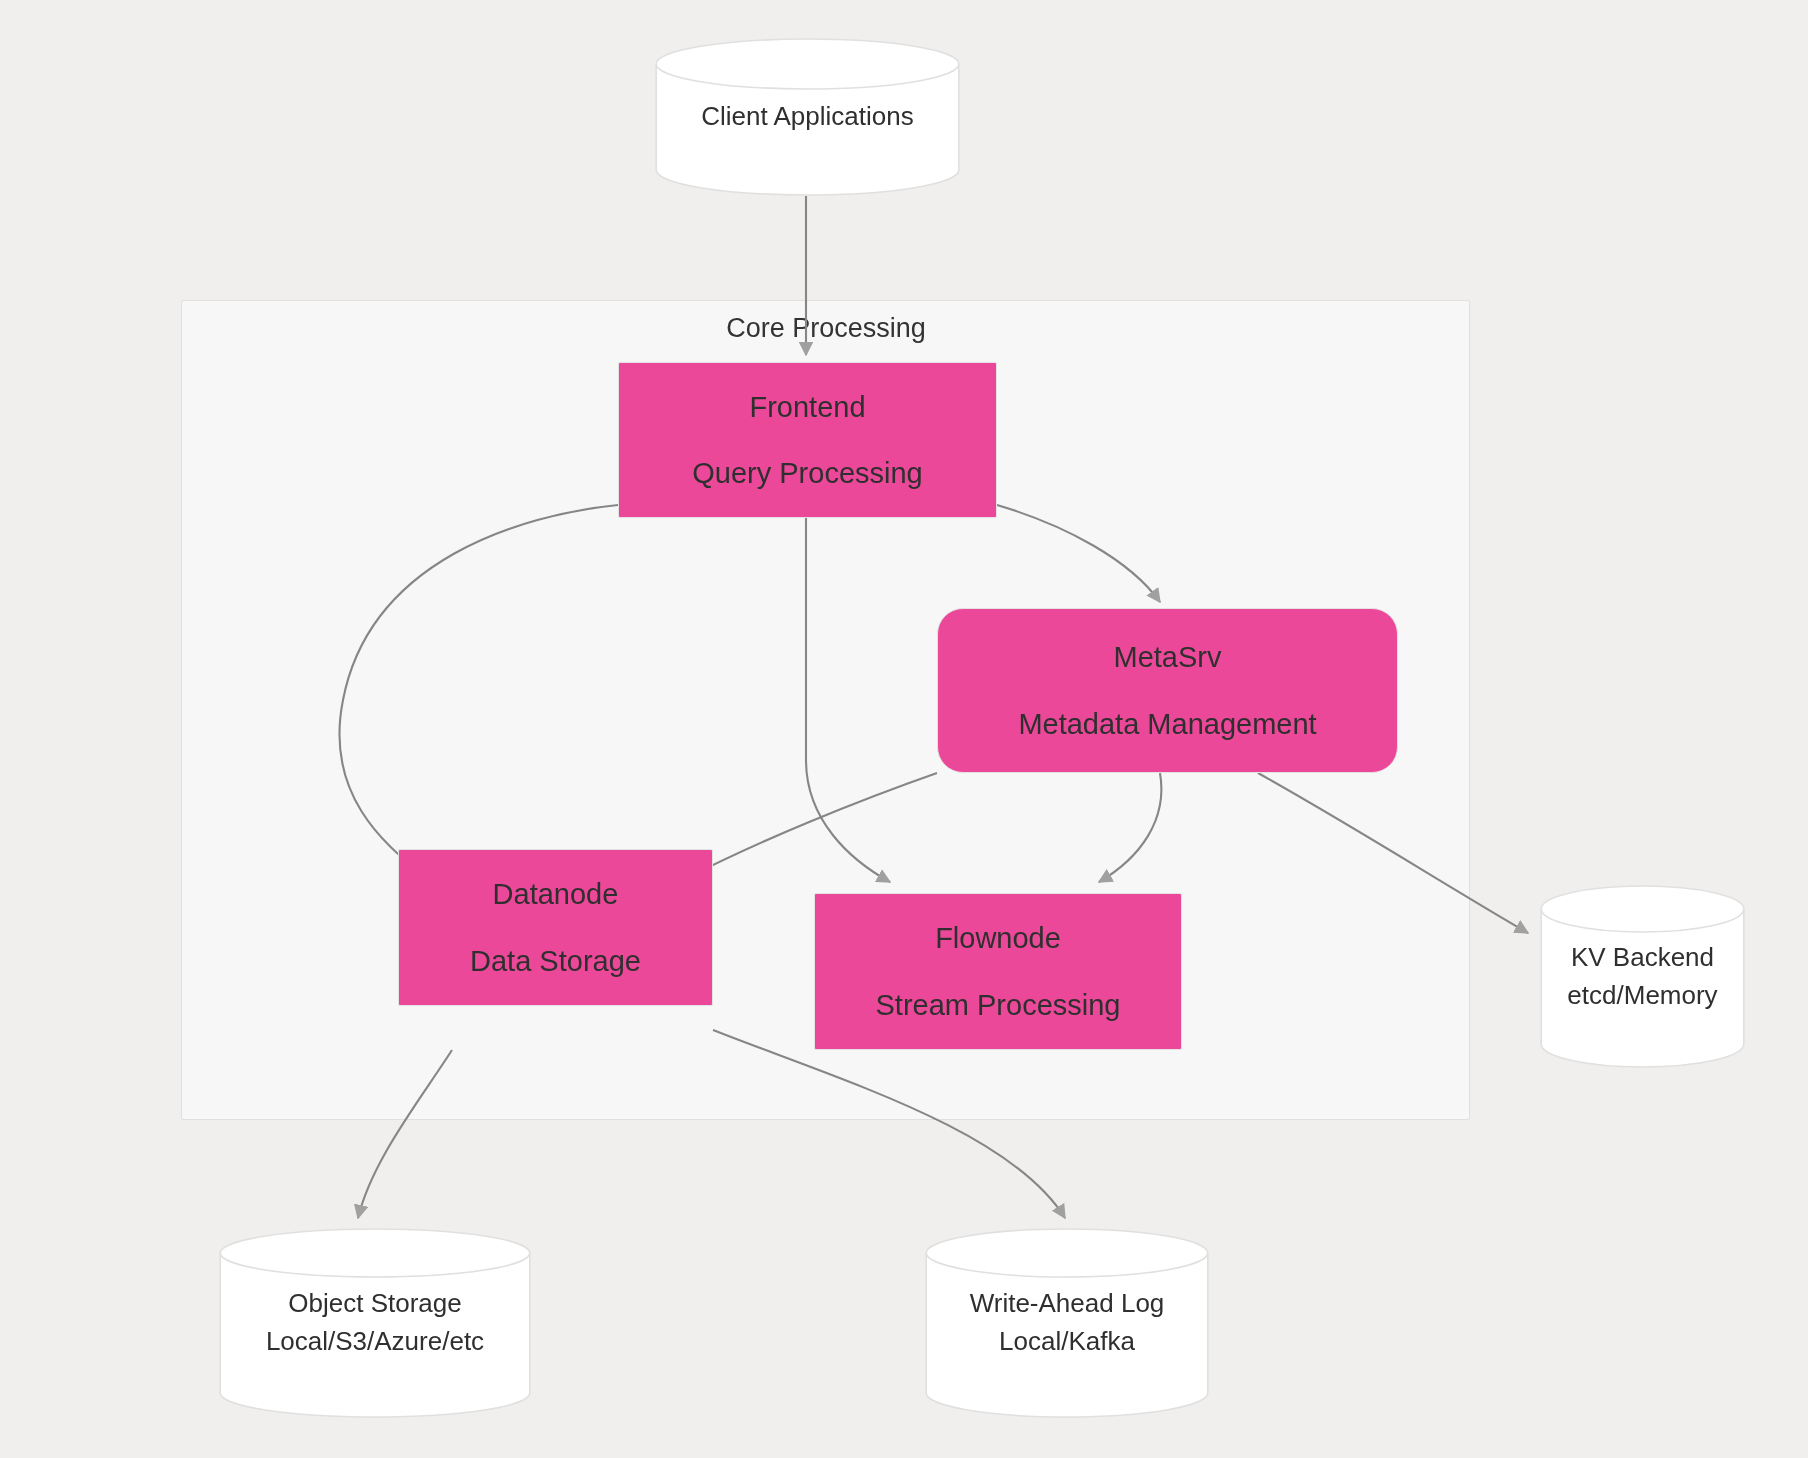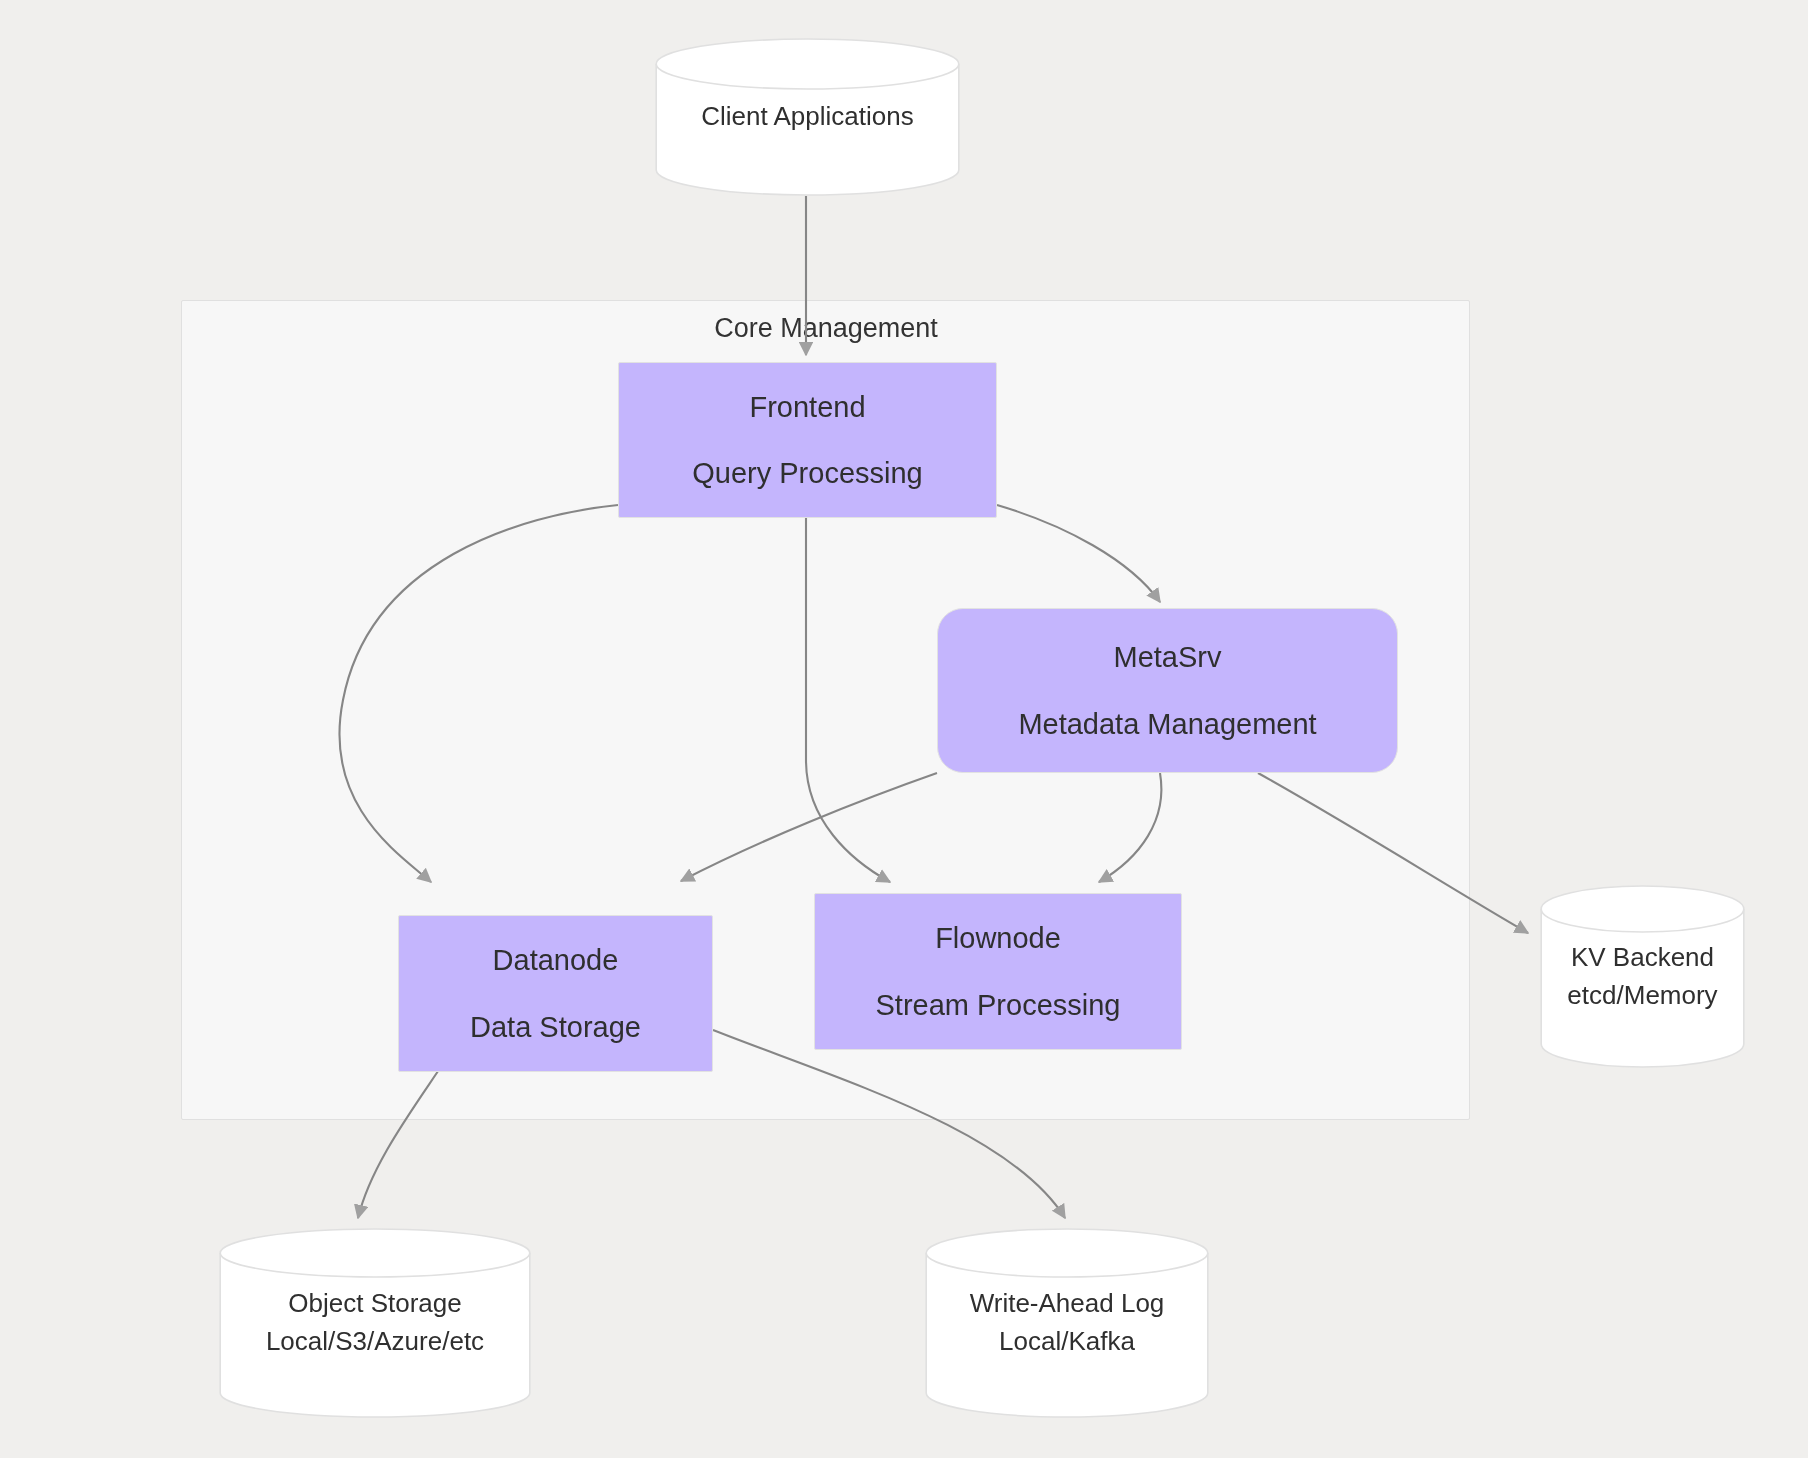--- a/index.html
+++ b/index.html
@@ -38,21 +38,21 @@
   .subgraph-label {
     position: absolute;
     font-size: 27px;
     color: #333333;
     white-space: nowrap;
     transform: translateX(-50%);
   }
   .node-box {
     position: absolute;
     box-sizing: border-box;
-    background: #c4b5fd;
+    background: #ec4899;
     border: 1.4px solid #e2e2e2;
     border-radius: 2px;
     display: flex;
     flex-direction: column;
     align-items: center;
     justify-content: center;
     color: #2f2f2f;
     font-size: 29px;
     line-height: 1.45;
   }
@@ -80,21 +80,21 @@
     pointer-events: none;
   }
   .cyl .cyl-text .line2 { margin-top: 0; }
 </style>
 </head>
 <body>
 
 <div id="stage">
 
   <div class="subgraph" style="left:181px; top:300px; width:1289px; height:820px;"></div>
-  <div class="subgraph-label" style="left:826px; top:313px;">Core Management</div>
+  <div class="subgraph-label" style="left:826px; top:313px;">Core Processing</div>
 
   <svg id="edges" viewBox="0 0 1808 1458" width="1808" height="1458" xmlns="http://www.w3.org/2000/svg">
     <defs>
       <marker id="arrow" viewBox="0 0 10 10" refX="9" refY="5" markerWidth="7" markerHeight="7" orient="auto-start-reverse">
         <path d="M 0 0 L 10 5 L 0 10 z" fill="#a0a0a0"></path>
       </marker>
     </defs>
     <g fill="none" stroke="#868686" stroke-width="2.1" marker-end="url(#arrow)">
 
       <path d="M 806,196 L 806,355"></path>
@@ -130,21 +130,21 @@
   <div class="node-box" style="left:618px; top:362px; width:379px; height:156px;">
     <div>Frontend</div>
     <div class="line2">Query Processing</div>
   </div>
 
   <div class="node-box" style="left:937px; top:608px; width:461px; height:165px;border-radius:26px;">
     <div>MetaSrv</div>
     <div class="line2">Metadata Management</div>
   </div>
 
-  <div class="node-box" style="left:398px; top:915px; width:315px; height:157px;">
+  <div class="node-box" style="left:398px; top:849px; width:315px; height:157px;">
     <div>Datanode</div>
     <div class="line2">Data Storage</div>
   </div>
 
   <div class="node-box" style="left:814px; top:893px; width:368px; height:157px;text-align:right;">
     <div>Flownode</div>
     <div class="line2">Stream Processing</div>
   </div>
 
   <div class="cyl" style="left:1540px; top:885px; width:205px; height:183px;">

